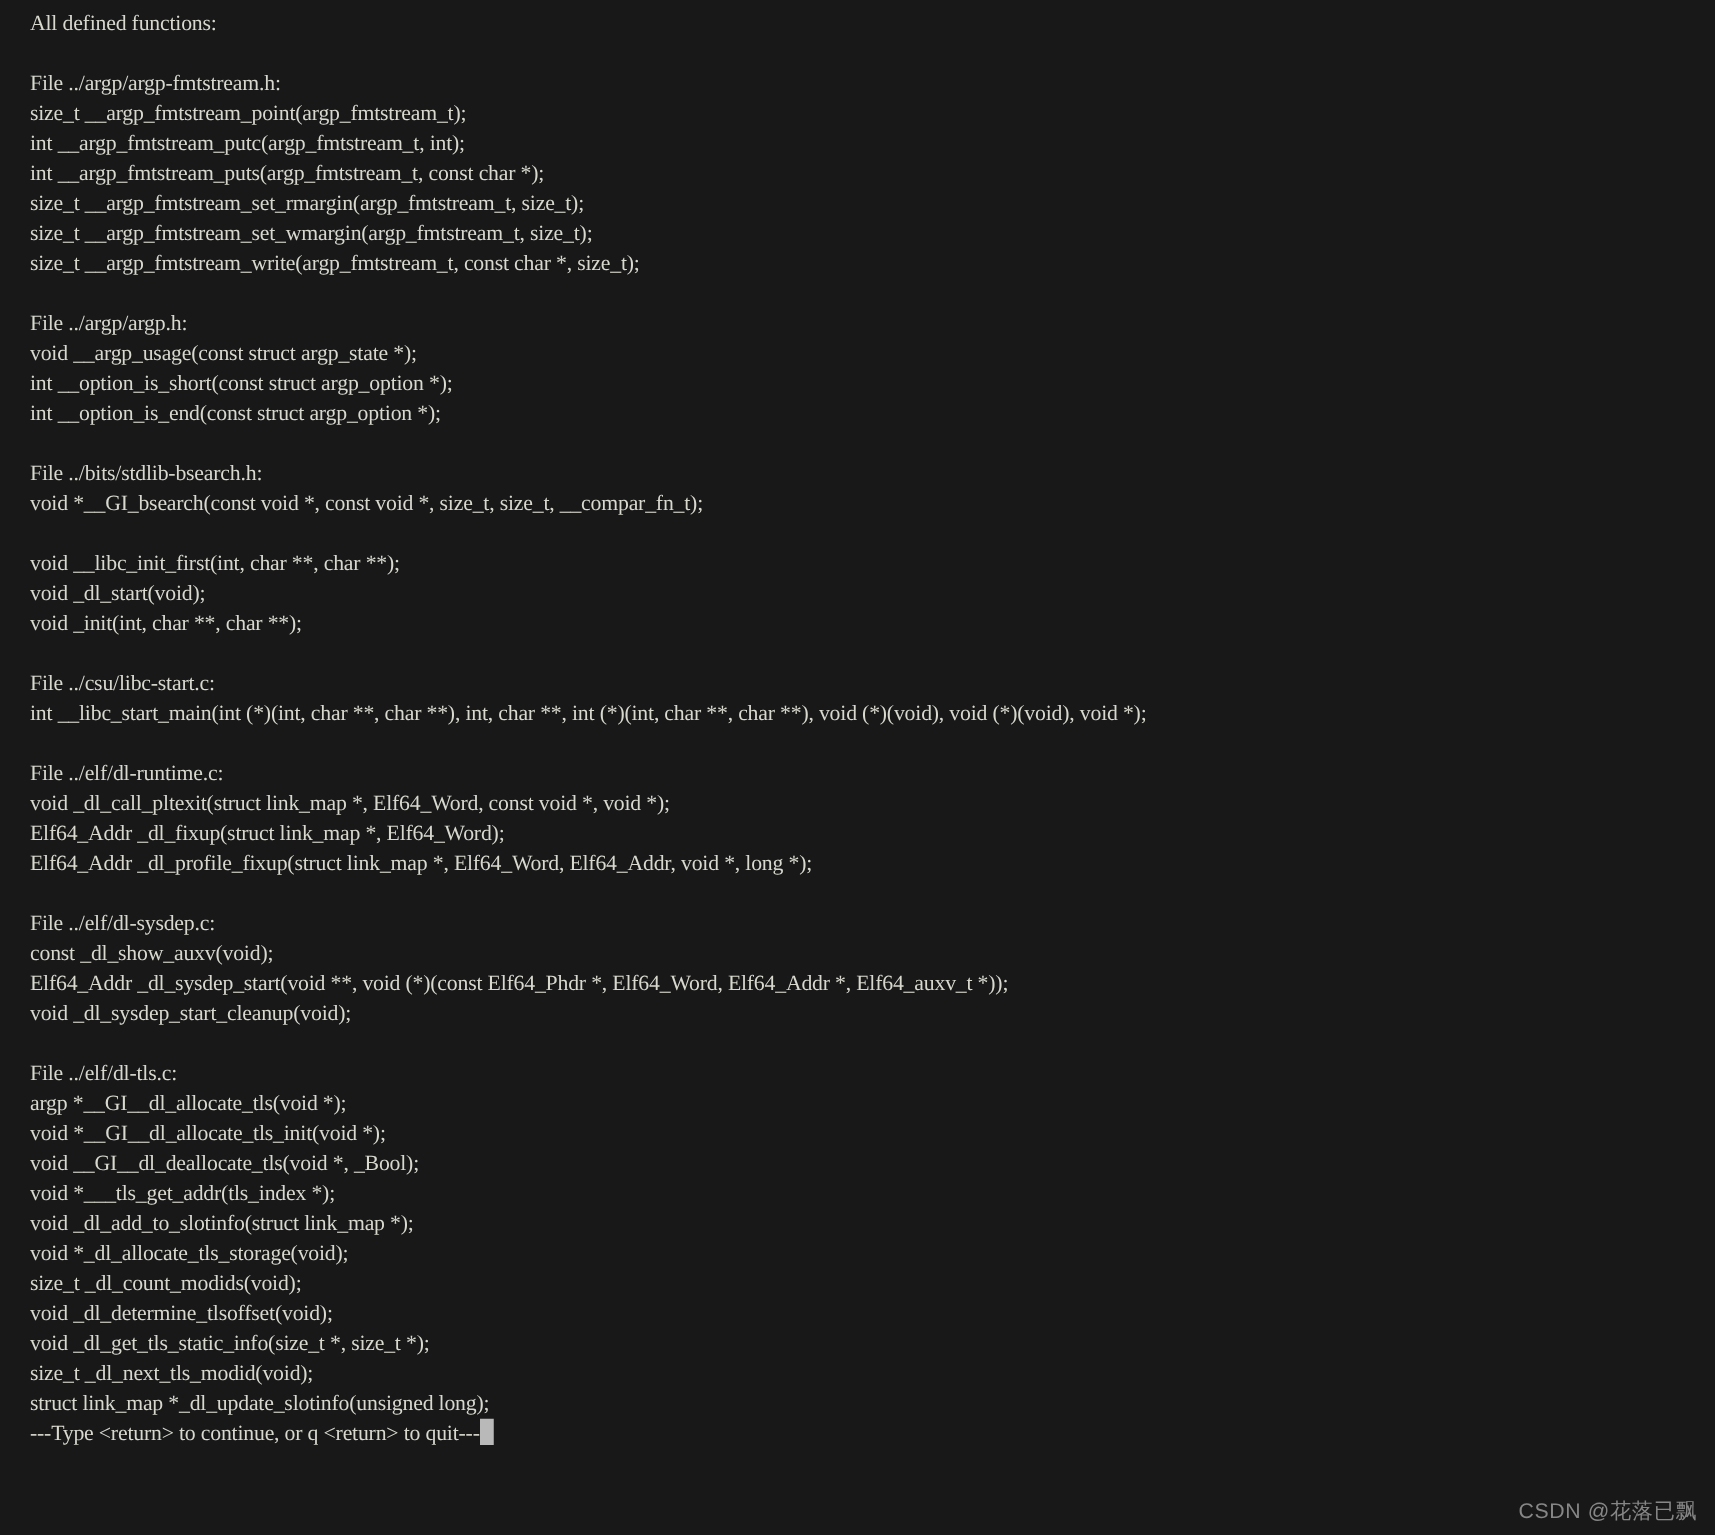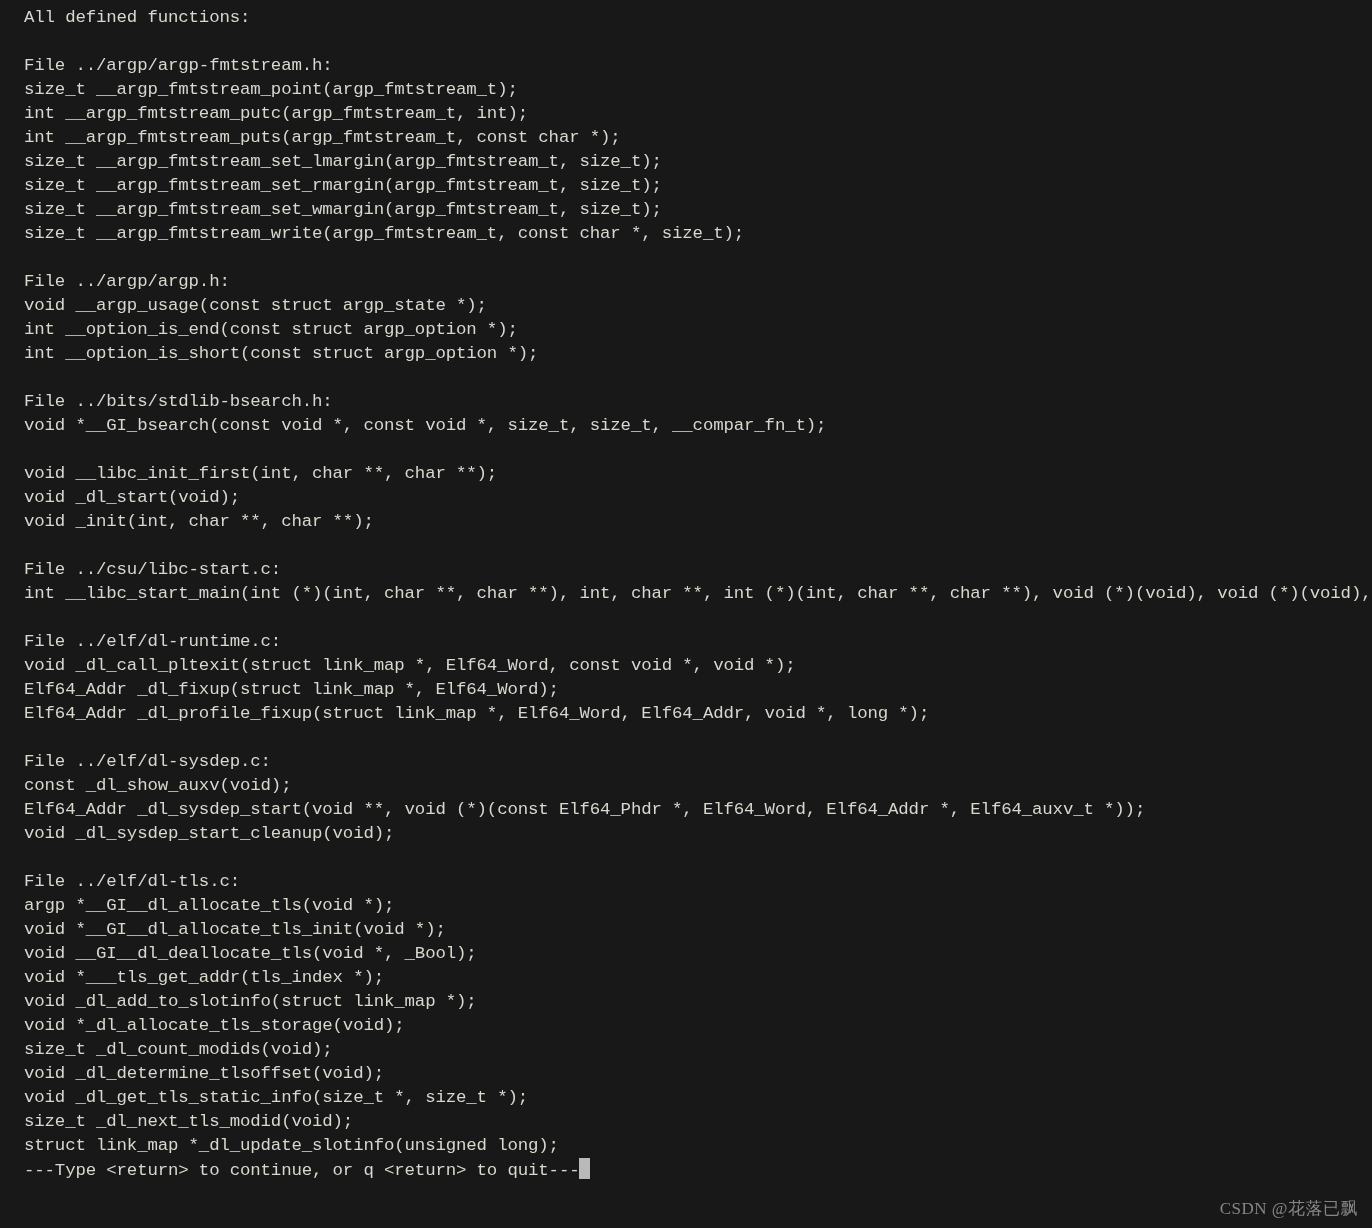--- a/index.html
+++ b/index.html
@@ -19,21 +19,21 @@
     left: 0;
     top: 0;
     width: 1372px;
     height: 1228px;
     background: #181818;
     overflow: hidden;
     box-sizing: border-box;
     padding: 6px 0 0 24px;
   }
   .line {
-    font-family: Liberation Mono, monospace;
+    font-family: Liberation Serif, serif;
     font-size: 17.4px;
     line-height: 24px;
     height: 24px;
     color: #d8d8cf;
     white-space: pre;
     letter-spacing: -0.15px;
     overflow: hidden;
     text-overflow: clip;
   }
   .line.blank {
@@ -49,48 +49,47 @@
     height: 21px;
     background: #b9b9b9;
     vertical-align: -4px;
     margin-left: 0px;
   }
   #watermark {
     position: absolute;
     right: 14px;
     bottom: 8px;
     color: #9a9a9a;
-    font-family: Liberation Serif, serif;
+    font-family: Liberation Sans, sans-serif;
     font-size: 17px;
     letter-spacing: 0.5px;
     opacity: 0.85;
     pointer-events: none;
     user-select: none;
   }
 </style>
 </head>
 <body>
 
 <div id="terminal">
   <div id="lines-container">
       <div class="line">All defined functions:</div>
       <div class="line blank"></div>
       <div class="line">File ../argp/argp-fmtstream.h:</div>
       <div class="line">size_t __argp_fmtstream_point(argp_fmtstream_t);</div>
       <div class="line">int __argp_fmtstream_putc(argp_fmtstream_t, int);</div>
       <div class="line">int __argp_fmtstream_puts(argp_fmtstream_t, const char *);</div>
-      <div class="line">size_t __argp_fmtstream_set_lmargin(argp_fmtstream_t, size_t);</div>
       <div class="line">size_t __argp_fmtstream_set_rmargin(argp_fmtstream_t, size_t);</div>
       <div class="line">size_t __argp_fmtstream_set_wmargin(argp_fmtstream_t, size_t);</div>
       <div class="line">size_t __argp_fmtstream_write(argp_fmtstream_t, const char *, size_t);</div>
       <div class="line blank"></div>
       <div class="line">File ../argp/argp.h:</div>
       <div class="line">void __argp_usage(const struct argp_state *);</div>
+      <div class="line">int __option_is_short(const struct argp_option *);</div>
       <div class="line">int __option_is_end(const struct argp_option *);</div>
-      <div class="line">int __option_is_short(const struct argp_option *);</div>
       <div class="line blank"></div>
       <div class="line">File ../bits/stdlib-bsearch.h:</div>
       <div class="line">void *__GI_bsearch(const void *, const void *, size_t, size_t, __compar_fn_t);</div>
       <div class="line blank"></div>
       <div class="line">void __libc_init_first(int, char **, char **);</div>
       <div class="line">void _dl_start(void);</div>
       <div class="line">void _init(int, char **, char **);</div>
       <div class="line blank"></div>
       <div class="line">File ../csu/libc-start.c:</div>
       <div class="line">int __libc_start_main(int (*)(int, char **, char **), int, char **, int (*)(int, char **, char **), void (*)(void), void (*)(void), void *);</div>

